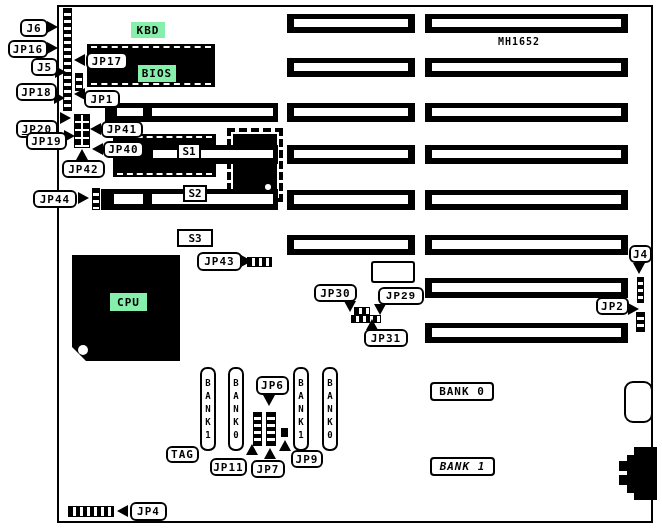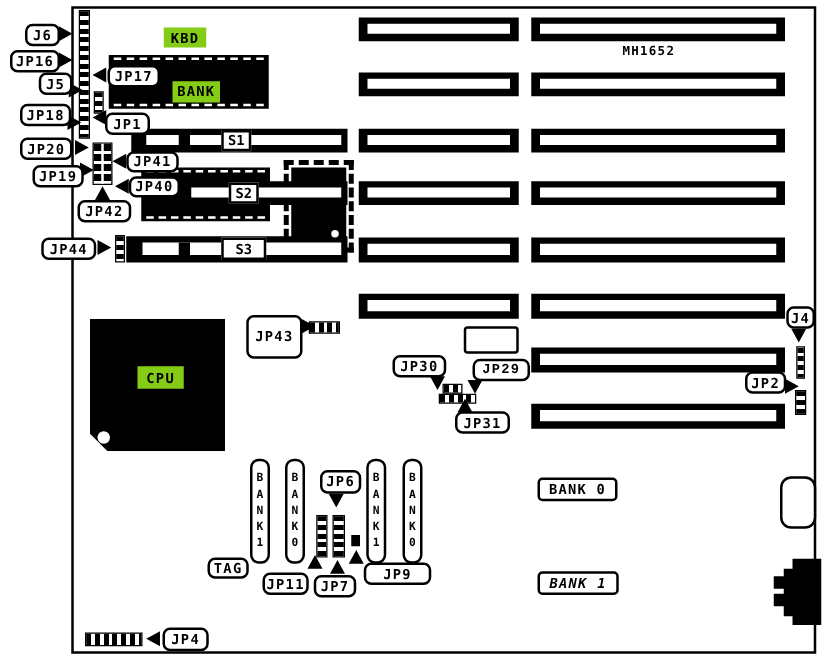--- a/index.html
+++ b/index.html
@@ -20,26 +20,26 @@
   .tri{width:0;height:0;z-index:5;}
   .tri.r{border-top:6px solid transparent;border-bottom:6px solid transparent;border-left:11px solid #000;}
   .tri.l{border-top:6px solid transparent;border-bottom:6px solid transparent;border-right:11px solid #000;}
   .tri.u{border-left:6px solid transparent;border-right:6px solid transparent;border-bottom:11px solid #000;}
   .tri.d{border-left:6px solid transparent;border-right:6px solid transparent;border-top:11px solid #000;}
   
   .slot{background:#000;}
   .slot .stripe{position:absolute;left:7px;right:7px;top:5px;bottom:6px;background:#fff;}
   .slot .divider{position:absolute;top:5px;bottom:6px;width:9px;background:#000;}
   .slot-label{position:absolute;background:#fff;border:2px solid #000;z-index:4;
-      display:flex;align-items:center;justify-content:center;font-weight:bold;font-size:11px;}
+      display:flex;align-items:center;justify-content:center;font-weight:bold;font-size:11px;margin-top:39px;}
   
   .dip{background:#000;position:relative;}
   .dip::before{content:"";position:absolute;left:4px;right:4px;top:2px;bottom:2px;
       border-top:2px dashed #fff;border-bottom:2px dashed #fff;}
-  .chip-label{position:absolute;background:#84cc16;z-index:3;display:flex;align-items:center;
+  .chip-label{position:absolute;background:#86efac;z-index:3;display:flex;align-items:center;
       justify-content:center;font-weight:bold;font-size:11px;letter-spacing:1px;}
   
   .qfp{background:#000;position:relative;}
   .qfp::before{content:"";position:absolute;inset:-6px;border:4px dashed #000;}
   .dot{background:#fff;border-radius:50%;z-index:2;}
   
   .ladv{border:1px solid #000;background:repeating-linear-gradient(180deg,#000 0 4px,#fff 4px 7px);}
   .ladh{border:1px solid #000;background:repeating-linear-gradient(90deg,#000 0 4px,#fff 4px 7px);}
   .pinblock{border:1px solid #000;position:relative;
       background:repeating-linear-gradient(180deg,#000 0 6px,#fff 6px 8px);}
@@ -63,21 +63,21 @@
   <div class="abs pinblock" style="left:74px;top:114px;width:16px;height:34px;"></div>
 
   <div class="abs ladv" style="left:75px;top:73px;width:8px;height:18px;"></div>
 
   <div class="abs ladv" style="left:92px;top:188px;width:8px;height:22px;"></div>
 
   <div class="abs dip" style="left:87px;top:10px;width:128px;height:43px;"></div>
   <div class="abs chip-label" style="left:131px;top:22px;width:34px;height:16px;">KBD</div>
 
   <div class="abs dip" style="left:113px;top:57px;width:103px;height:43px;"></div>
-  <div class="abs chip-label" style="left:138px;top:65px;width:38px;height:17px;">BANK</div>
+  <div class="abs chip-label" style="left:138px;top:65px;width:38px;height:17px;">BIOS</div>
 
   <div class="abs qfp" style="left:233px;top:14px;width:44px;height:62px;">
     <div class="dot" style="position:absolute;right:6px;bottom:6px;width:6px;height:6px;"></div>
   </div>
 
   <div class="abs blk" style="left:72px;top:255px;width:108px;height:106px;clip-path:polygon(0 0,100% 0,100% 100%,14px 100%,0 calc(100% - 14px));">
     <div class="dot" style="position:absolute;left:6px;bottom:6px;width:10px;height:10px;"></div>
   </div>
   <div class="abs chip-label" style="left:110px;top:293px;width:37px;height:18px;">CPU</div>
 
@@ -195,21 +195,21 @@
 
   <div class="abs co" style="left:8px;top:40px;width:40px;height:18px;">JP16</div>
   <div class="abs tri r" style="left:47px;top:42px;"></div>
 
   <div class="abs co" style="left:31px;top:58px;width:27px;height:18px;">J5</div>
   <div class="abs tri r" style="left:55px;top:66px;"></div>
 
   <div class="abs co" style="left:16px;top:83px;width:41px;height:18px;">JP18</div>
   <div class="abs tri r" style="left:54px;top:92px;"></div>
 
-  <div class="abs co" style="left:16px;top:110px;width:42px;height:18px;">JP20</div>
+  <div class="abs co" style="left:16px;top:120px;width:42px;height:18px;text-decoration:underline;">JP20</div>
   <div class="abs tri r" style="left:60px;top:112px;"></div>
 
   <div class="abs co" style="left:26px;top:132px;width:41px;height:18px;">JP19</div>
   <div class="abs tri r" style="left:64px;top:130px;"></div>
 
   <div class="abs co" style="left:86px;top:52px;width:42px;height:18px;">JP17</div>
   <div class="abs tri l" style="left:74px;top:54px;"></div>
 
   <div class="abs co" style="left:84px;top:90px;width:36px;height:18px;">JP1</div>
   <div class="abs tri l" style="left:74px;top:88px;"></div>
@@ -219,21 +219,21 @@
 
   <div class="abs co" style="left:103px;top:141px;width:41px;height:17px;">JP40</div>
   <div class="abs tri l" style="left:92px;top:143px;"></div>
 
   <div class="abs co" style="left:62px;top:160px;width:43px;height:18px;">JP42</div>
   <div class="abs tri u" style="left:76px;top:149px;"></div>
 
   <div class="abs co" style="left:33px;top:190px;width:44px;height:18px;">JP44</div>
   <div class="abs tri r" style="left:78px;top:192px;"></div>
 
-  <div class="abs co" style="left:197px;top:252px;width:45px;height:35px;">JP43</div>
+  <div class="abs co" style="left:197px;top:252px;width:45px;height:19px;">JP43</div>
   <div class="abs tri r" style="left:241px;top:255px;"></div>
 
   <div class="abs co" style="left:314px;top:284px;width:43px;height:18px;">JP30</div>
   <div class="abs tri d" style="left:344px;top:301px;"></div>
 
   <div class="abs co" style="left:378px;top:287px;width:46px;height:18px;font-family:Liberation Mono, monospace;">JP29</div>
   <div class="abs tri d" style="left:374px;top:304px;"></div>
 
   <div class="abs co" style="left:364px;top:329px;width:44px;height:18px;">JP31</div>
   <div class="abs tri u" style="left:366px;top:319px;"></div>
@@ -246,21 +246,21 @@
 
   <div class="abs co" style="left:256px;top:376px;width:33px;height:19px;">JP6</div>
   <div class="abs tri d" style="left:263px;top:395px;"></div>
 
   <div class="abs co" style="left:251px;top:460px;width:34px;height:18px;">JP7</div>
   <div class="abs tri u" style="left:264px;top:448px;"></div>
 
   <div class="abs co" style="left:210px;top:458px;width:37px;height:18px;">JP11</div>
   <div class="abs tri u" style="left:246px;top:444px;"></div>
 
-  <div class="abs co" style="left:291px;top:450px;width:54px;height:18px;">JP9</div>
+  <div class="abs co" style="left:291px;top:450px;width:32px;height:18px;">JP9</div>
   <div class="abs tri u" style="left:279px;top:440px;"></div>
 
   <div class="abs co" style="left:166px;top:446px;width:33px;height:17px;">TAG</div>
 
   <div class="abs co" style="left:130px;top:502px;width:37px;height:19px;">JP4</div>
   <div class="abs tri l" style="left:117px;top:505px;"></div>
 
 </div>
 
 </body></html>

